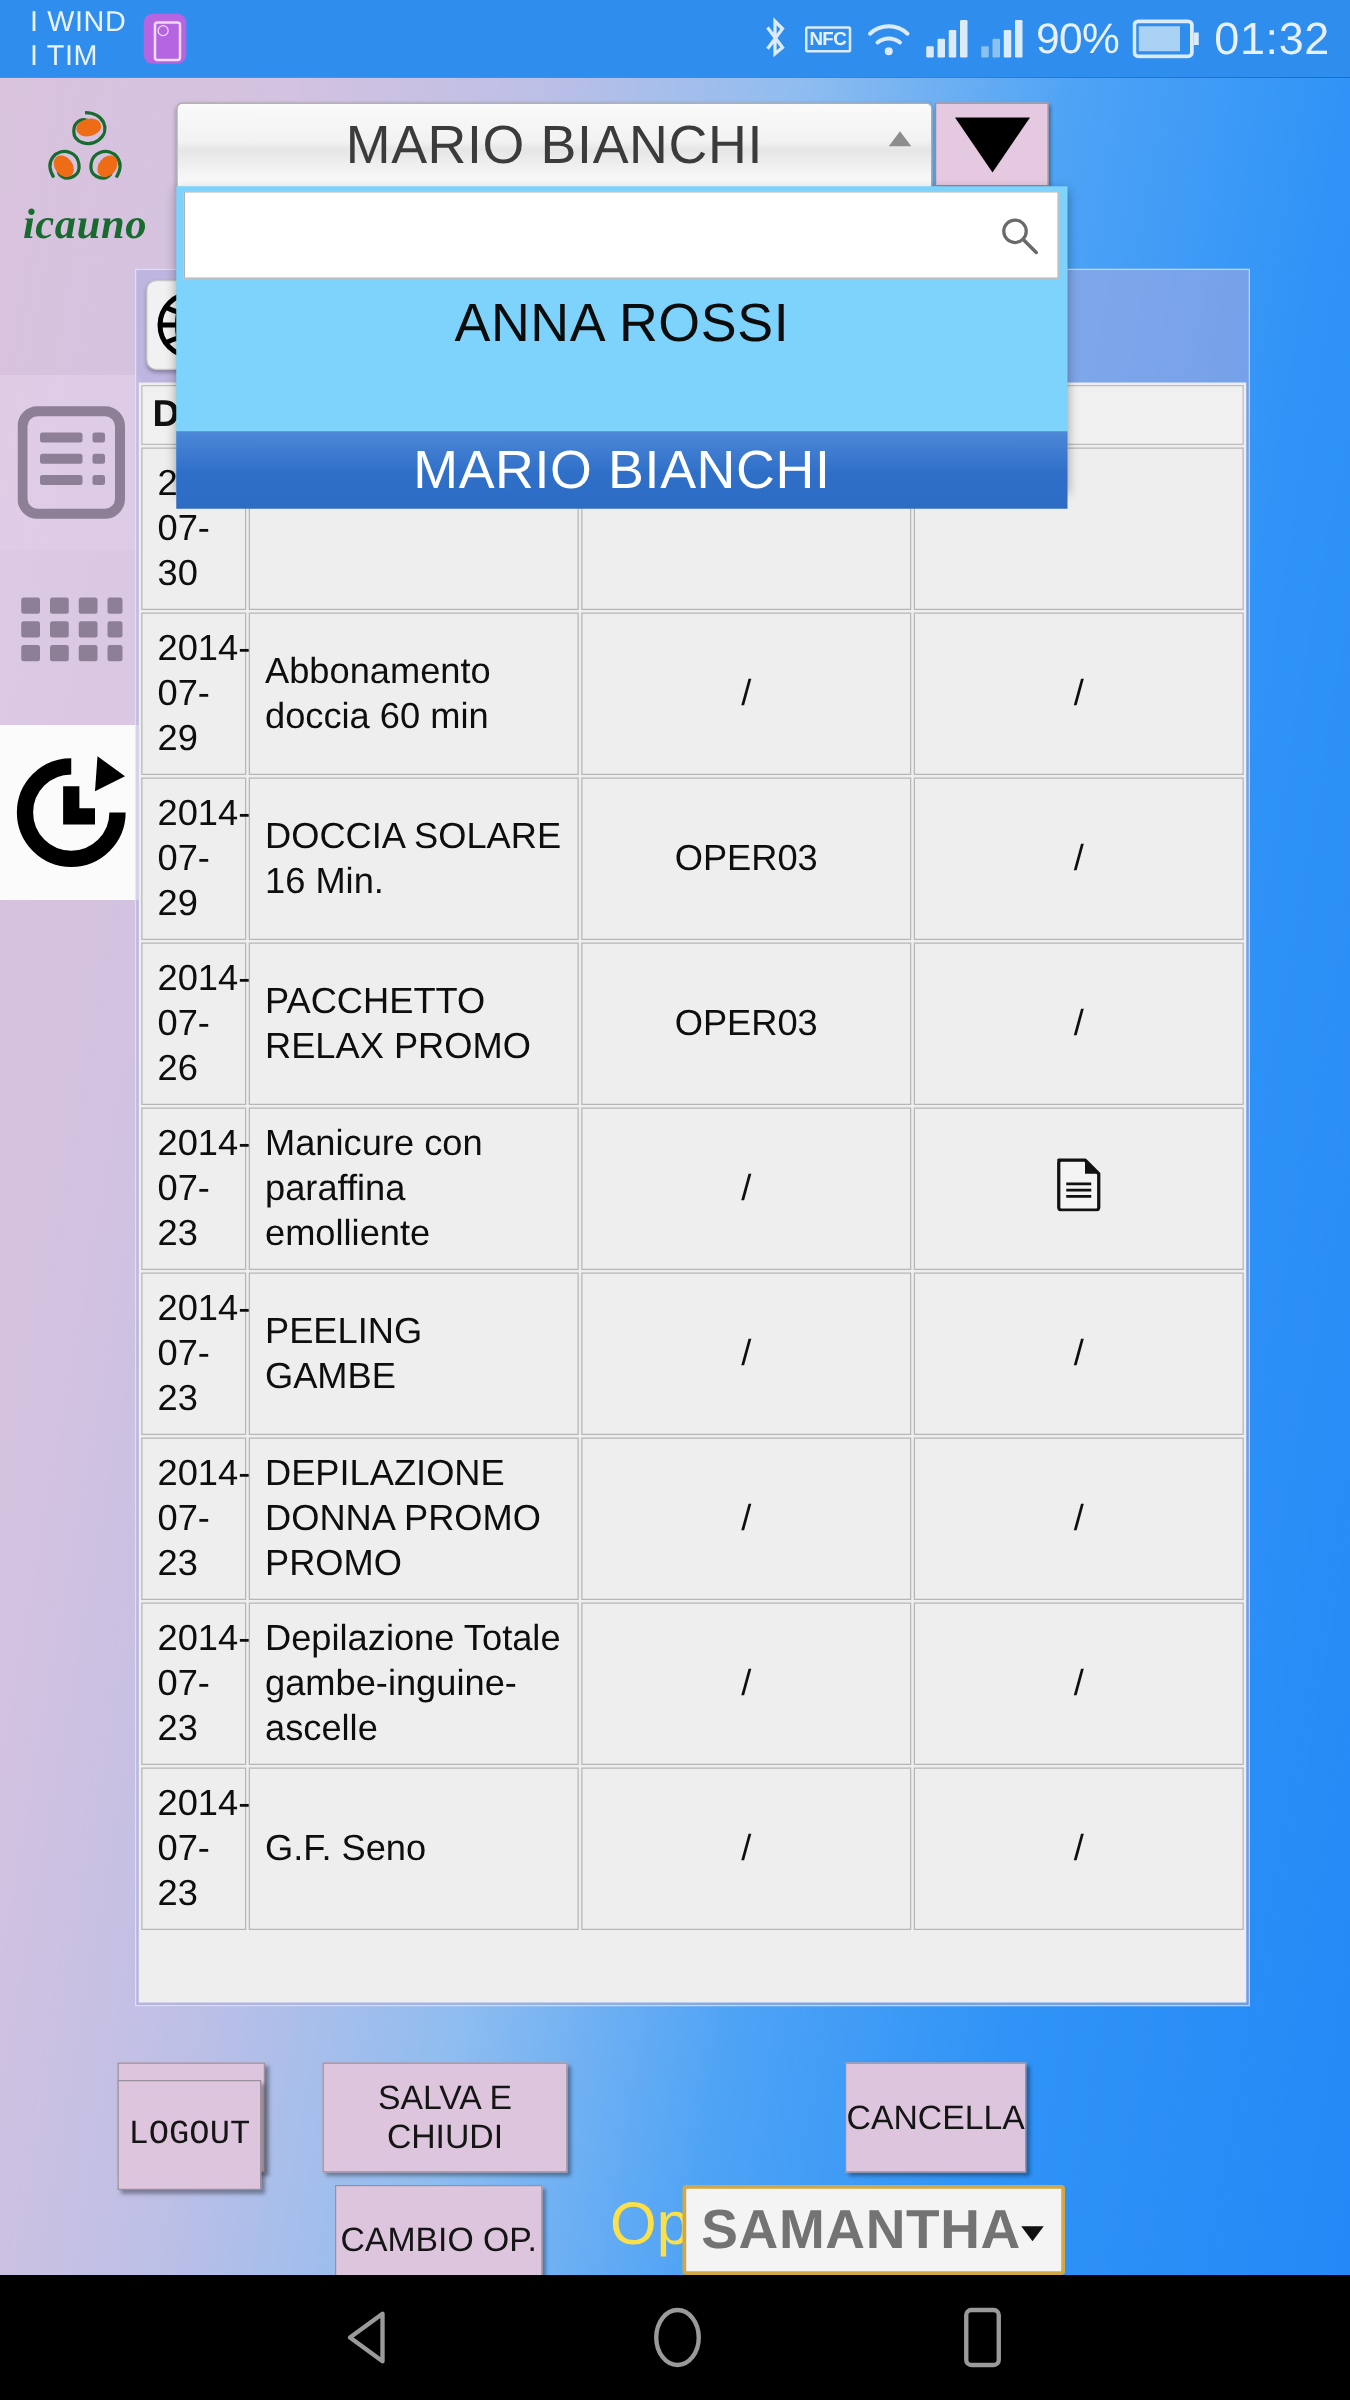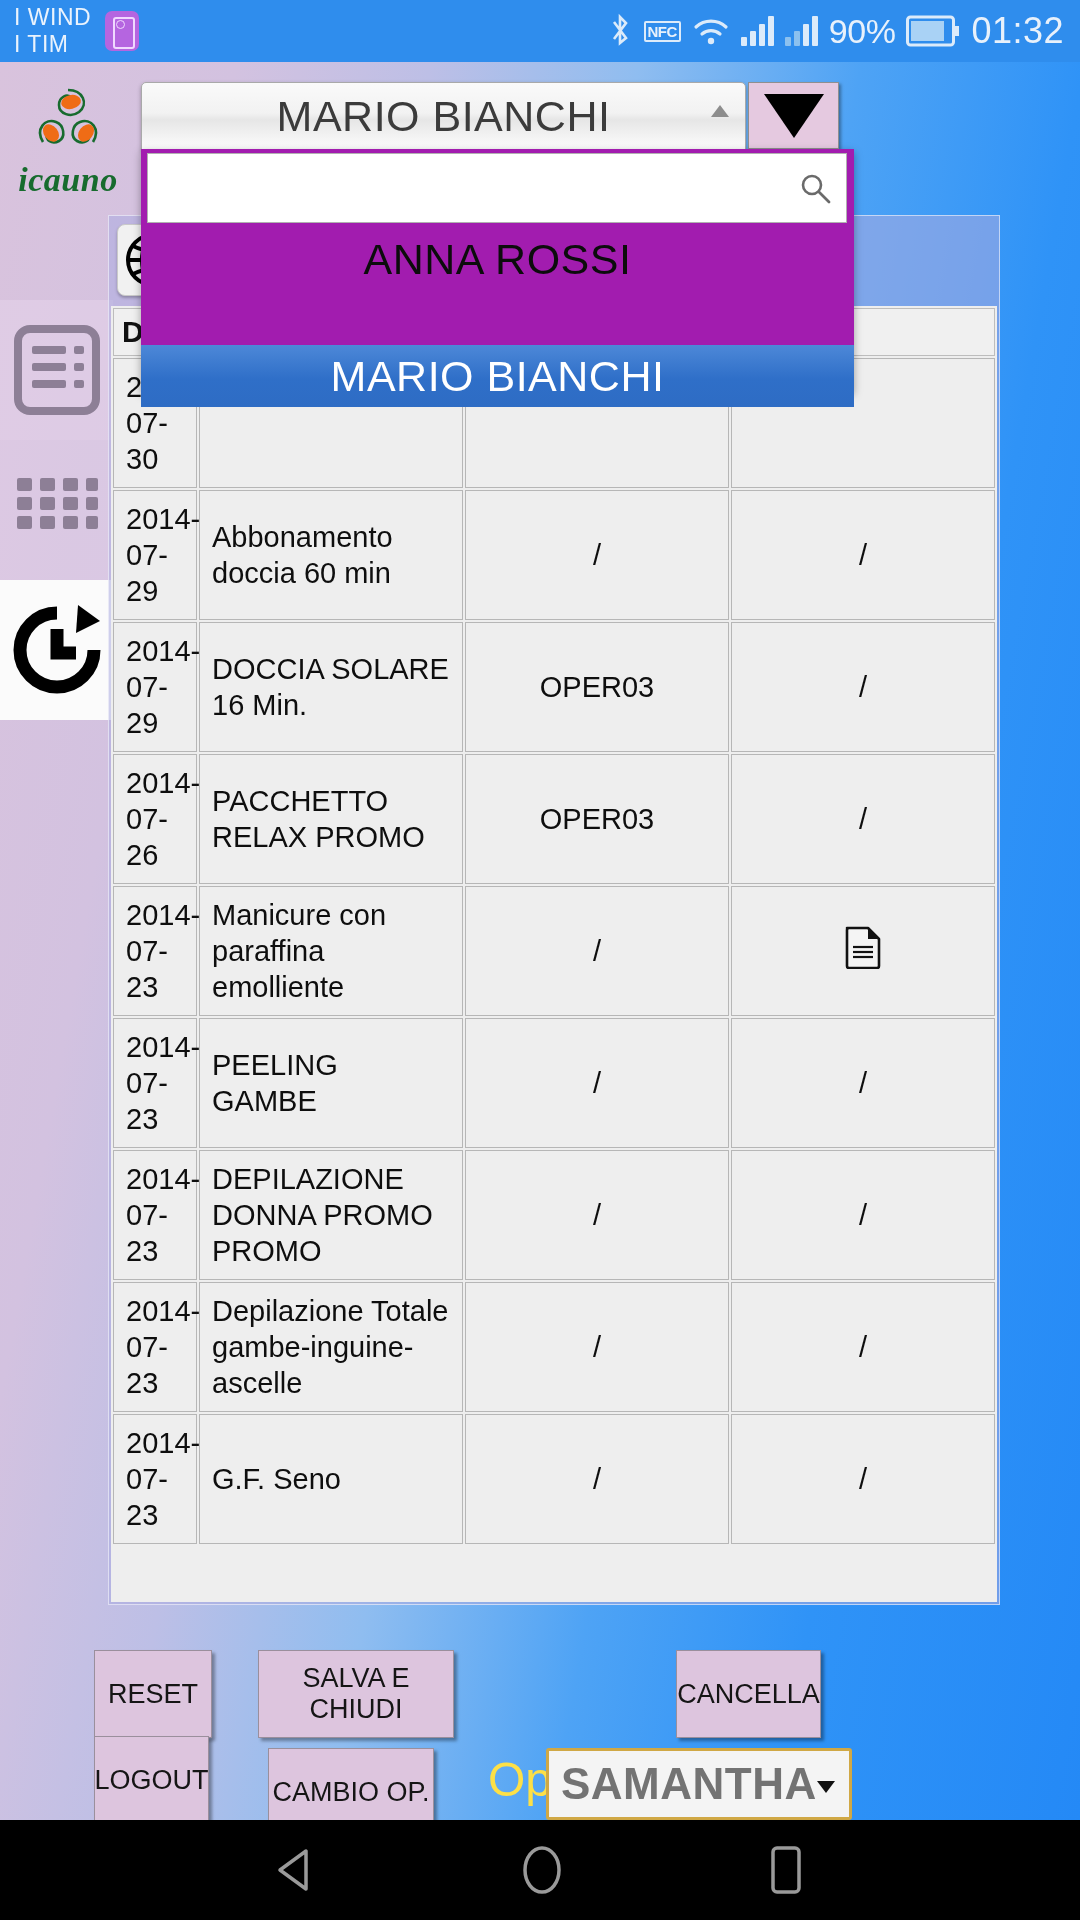--- a/index.html
+++ b/index.html
@@ -17,21 +17,21 @@
 
   
   #status-bar {
     position: absolute; top: 0; left: 0;
     width: 1080px; height: 62px;
     background: #2f8ded;
     color: #e8f1fb;
     display: flex; align-items: center;
   }
   #carriers {
-    margin-left: 14px;
+    margin-left: 24px;
     font-size: 23px; line-height: 27px;
     letter-spacing: .5px;
     color: #eaf3fd;
   }
   #sim-badge {
     width: 34px; height: 40px;
     margin-left: 14px;
     border-radius: 7px;
     background: #b565e0;
     position: relative;
@@ -190,21 +190,21 @@
   }
   #dd-arrow-glyph {
     width: 0; height: 0;
     border-left: 30px solid transparent;
     border-right: 30px solid transparent;
     border-top: 44px solid #000;
   }
   #dd-popup {
     position: absolute; left: 141px; top: 149px;
     width: 713px; height: 243px;
-    background: #a21caf;
+    background: #7dd3fc;
     box-shadow: 0 3px 8px rgba(0,0,0,.35);
   }
   #dd-search {
     position: absolute; left: 6px; top: 4px;
     width: 700px; height: 70px;
     background: #fff;
     border: 1px solid #b1b1b1;
   }
   #dd-search-input {
     position: absolute; left: 10px; top: 8px;
@@ -236,21 +236,21 @@
     position: absolute;
     background: #ddc5de;
     border: 1px solid #9a8f9c;
     box-shadow: 3px 3px 3px rgba(0,0,0,.35);
     color: #151515;
     font-size: 27px;
     display: flex; align-items: center; justify-content: center;
     text-align: center;
   }
   #btn-reset        { left: 94px;  top: 1650px; width: 118px; height: 88px; }
-  #btn-logout       { left: 94px;  top: 1736px; width: 115px; height: 88px; }
+  #btn-logout       { left: 94px;  top: 1664px; width: 115px; height: 88px; font-family: Liberation Mono, monospace; }
   #btn-salva        { left: 258px; top: 1650px; width: 196px; height: 88px; }
   #btn-cambio       { left: 268px; top: 1748px; width: 166px; height: 88px; }
   #btn-cancella     { left: 676px; top: 1650px; width: 145px; height: 88px; }
 
   #op-label {
     position: absolute; left: 488px; top: 1752px;
     font-size: 48px; color: #fde047;
   }
   #op-select {
     position: absolute; left: 546px; top: 1748px;

